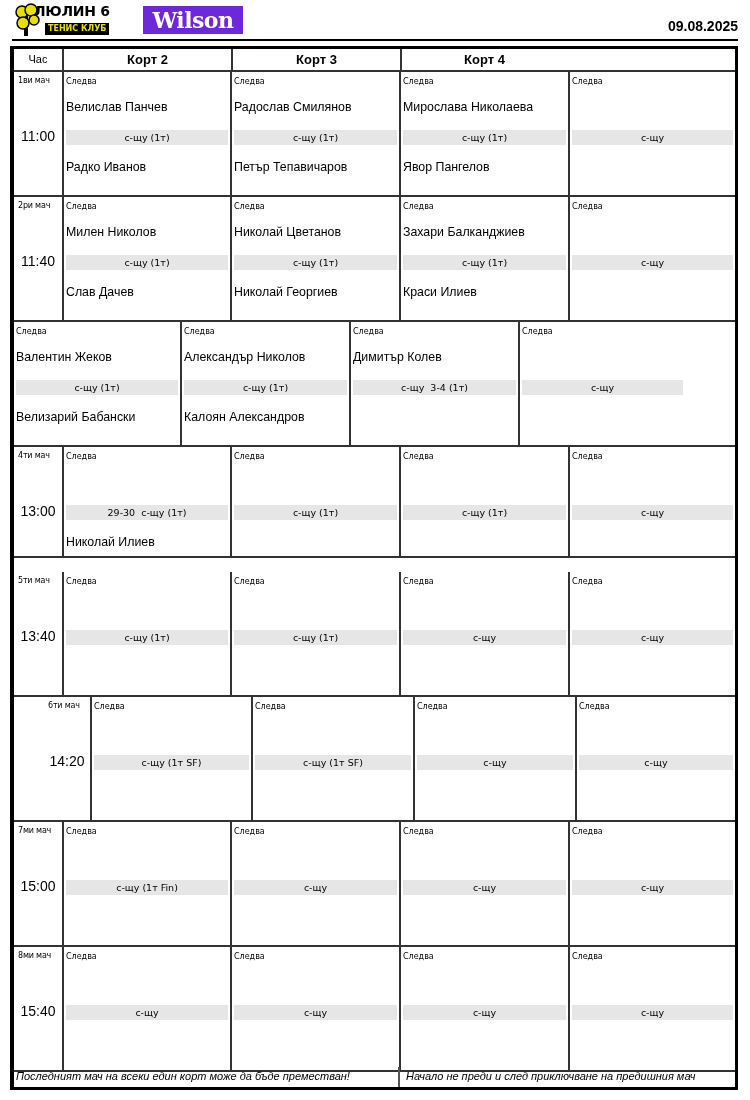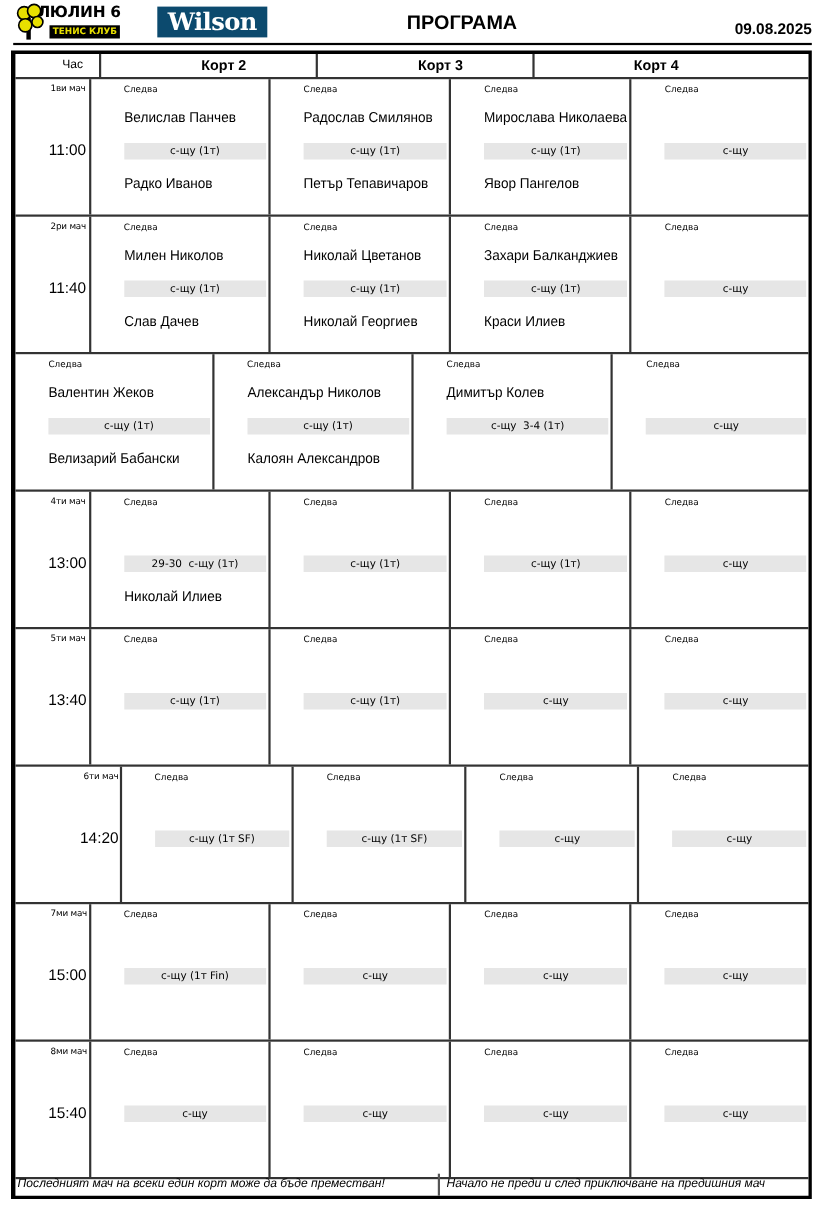--- a/index.html
+++ b/index.html
@@ -1,27 +1,27 @@
 <!DOCTYPE html>
 <html><head>
 <meta charset="utf-8">
 <style>
   html, body { margin:0; padding:0; background:#ffffff; }
   body { width:750px; height:1100px; position:relative; font-family:"DejaVu Sans", sans-serif; color:#000; overflow:hidden; }
   .hdr { position:absolute; left:0; top:0; width:743px; height:44px; }
   .logo-club { position:absolute; left:14px; top:2px; width:124px; height:36px; }
   .club-name { position:absolute; left:34px; top:3px; font-family:"DejaVu Sans", sans-serif; font-weight:bold; font-size:14px; letter-spacing:-0.3px; }
   .club-sub { position:absolute; left:45px; top:23px; background:#000; color:#e8e000; font-size:8px; font-weight:bold; padding:1px 3px; line-height:10px; }
-  .wilson { position:absolute; left:143px; top:6px; width:100px; height:28px; background:#0c4a6e; color:#fff; font-family:"DejaVu Serif", serif; font-weight:bold; font-size:22px; line-height:28px; text-align:center; letter-spacing:-0.5px; }
+  .wilson { position:absolute; left:143px; top:6px; width:100px; height:28px; background:#6d28d9; color:#fff; font-family:"DejaVu Serif", serif; font-weight:bold; font-size:22px; line-height:28px; text-align:center; letter-spacing:-0.5px; }
   .title { position:absolute; left:300px; top:10px; width:240px; text-align:center; font-family:"Liberation Sans", sans-serif; font-weight:bold; font-size:18px; }
   .date { position:absolute; left:600px; top:18px; width:138px; text-align:right; font-family:"Liberation Sans", sans-serif; font-weight:bold; font-size:14px; }
   .rule { position:absolute; left:12px; top:39px; width:726px; height:2px; background:#000; }
   .grid { position:absolute; left:10px; top:46px; width:728px; height:1044px; box-sizing:border-box; border:3px solid #000; border-left-width:4px; }
   .row { position:absolute; left:0; width:721px; display:flex; box-sizing:border-box; border-bottom:2px solid #333; }
-  .cell { position:relative; box-sizing:border-box; height:100%; border-right:2px solid #333;margin-left:28px; }
+  .cell { position:relative; box-sizing:border-box; height:100%; border-right:2px solid #333; }
   .cell:last-child { border-right:none; }
   .c0 { width:50px; } .c1 { width:168px; } .c2 { width:169px; } .c3 { width:169px; } .c4 { width:165px; }
   .head { top:0; height:23px; }
   .head .cell { font-family:"Liberation Sans", sans-serif; font-weight:bold; font-size:13px; text-align:center; line-height:21px; }
   .head .c0 { font-weight:normal; font-size:11px; }
   .match-label { position:absolute; left:4px; top:4px; font-size:8px; white-space:nowrap; letter-spacing:-0.2px; }
   .time { position:absolute; left:0; width:100%; top:56px; text-align:center; font-family:"Liberation Sans", sans-serif; font-size:14px; }
   .next { position:absolute; left:2px; top:5px; font-size:8px; }
   .p1 { position:absolute; left:2px; top:27px; font-family:"Liberation Sans", sans-serif; font-size:13px; white-space:nowrap; transform:scaleX(0.95); transform-origin:left; }
   .p2 { position:absolute; left:2px; top:87px; font-family:"Liberation Sans", sans-serif; font-size:13px; white-space:nowrap; transform:scaleX(0.95); transform-origin:left; }
@@ -37,21 +37,20 @@
   <svg class="logo-club" viewBox="0 0 124 36">
     <rect x="10" y="14" width="4" height="20" fill="#000"></rect>
     <circle cx="8" cy="10" r="6" fill="#e8e000" stroke="#000" stroke-width="1.5"></circle>
     <circle cx="17" cy="8" r="6" fill="#e8e000" stroke="#000" stroke-width="1.5"></circle>
     <circle cx="9" cy="21" r="6" fill="#e8e000" stroke="#000" stroke-width="1.5"></circle>
     <circle cx="20" cy="18" r="5" fill="#e8e000" stroke="#000" stroke-width="1.5"></circle>
   </svg>
   <span class="club-name">ЛЮЛИН 6</span>
   <span class="club-sub">ТЕНИС КЛУБ</span>
   <div class="wilson">Wilson</div>
-  <div class="title">ПРОГРАМА</div>
   <div class="date">09.08.2025</div>
   <div class="rule"></div>
 </div>
 
 <div class="grid" id="grid">
   <div class="row head">
     <div class="cell c0">Час</div>
     <div class="cell c2">Корт 2</div>
     <div class="cell c3">Корт 3</div>
     <div class="cell c4">Корт 4</div>
@@ -135,21 +134,21 @@
         <div class="band">с-щу  3-4 (1т)</div>
         <span class="p2"></span>
       </div>
       <div class="cell c4">
         <span class="next">Следва</span>
         <span class="p1"></span>
         <div class="band">с-щу</div>
         <span class="p2"></span>
       </div>
     </div>
-    <div class="row" style="top: 398px; height: 125px; align-items: center;">
+    <div class="row" style="top: 398px; height: 111px; align-items: center;">
       <div class="cell c0">
         <span class="match-label">4ти мач</span>
         <span class="time">13:00</span>
       </div>
       <div class="cell c1">
         <span class="next">Следва</span>
         <span class="p1"></span>
         <div class="band">29-30  с-щу (1т)</div>
         <span class="p2">Николай Илиев</span>
       </div>

